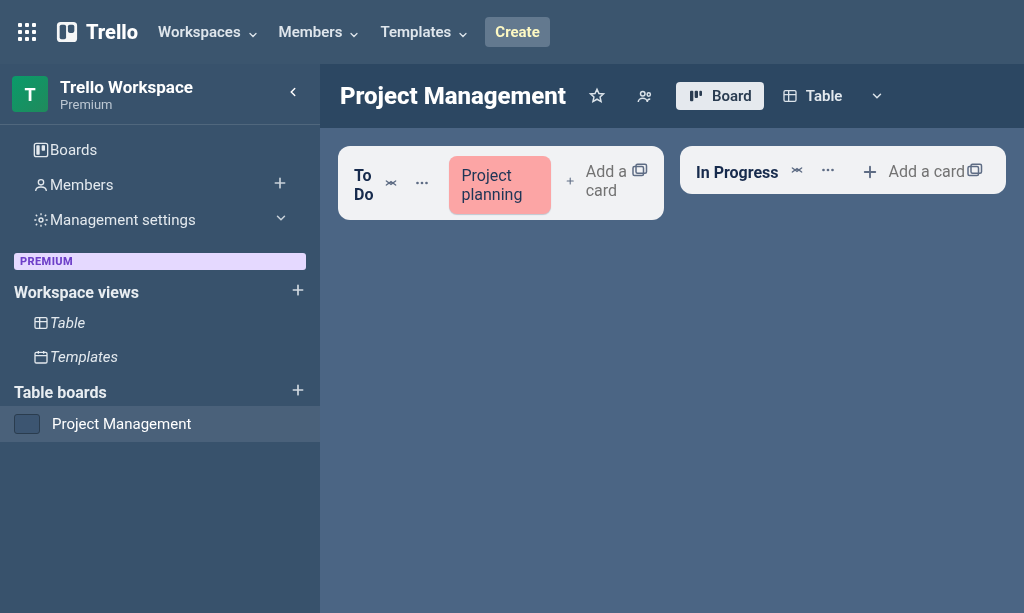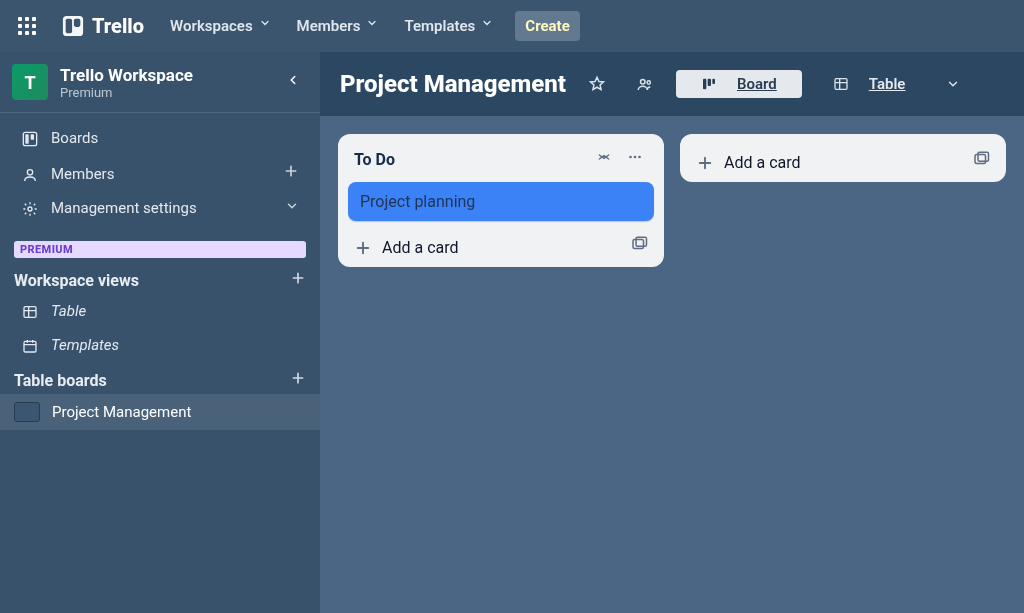--- a/index.html
+++ b/index.html
@@ -1,64 +1,64 @@
 <!DOCTYPE html>
 <html><head>
 <meta charset="utf-8">
 <style>
   * { box-sizing: border-box; }
   html, body { margin:0; padding:0; width:1024px; height:613px; font-family:-apple-system,"Segoe UI",Roboto,Helvetica,Arial,sans-serif; font-size:15px; color:#fff; }
   body { display:flex; flex-direction:column; background:#4b6584; }
   
-  .nav { height:52px; background:#3b556e; display:flex; align-items:center; padding:0 8px; gap:6px; }
-  .nav-item { display:inline-flex; align-items:flex-start; gap:6px; padding:6px 10px; border-radius:4px; font-weight:600; color:#dfe6ec; cursor:pointer; }
+  .nav { height:64px; background:#3b556e; display:flex; align-items:center; padding:0 8px; gap:0; }
+  .nav-item { display:inline-flex; align-items:flex-end; gap:6px; padding:6px 10px; border-radius:4px; font-weight:600; color:#dfe6ec; cursor:pointer; }
   .nav .create { background:#63798f; color:#fef9c3; font-weight:700; margin-left:6px; }
   .logo-box { display:flex; align-items:center; gap:8px; padding:4px 10px; }
   .logo-box svg { opacity:0.95; }
   .apps-grid { display:grid; grid-template-columns:repeat(3,4px); grid-auto-rows:4px; gap:3px; }
   .apps-grid span { background:#fff; width:4px; height:4px; border-radius:1px; }
   .chev { width:12px; height:12px; }
 
   
   .main { flex:1; display:flex; min-height:0; }
   .sidebar { width:325px; background:#38526c; display:flex; flex-direction:column; }
   .ws-header { display:flex; align-items:center; padding:12px 14px 12px 12px; gap:12px; border-bottom:1px solid rgba(255,255,255,0.12); }
   .ws-avatar { width:36px; height:36px; border-radius:4px; background:linear-gradient(135deg,#0a9b6a,#208a5c); display:flex; align-items:center; justify-content:center; font-weight:700; font-size:18px; }
   .ws-name { font-weight:700; font-size:17px; }
   .ws-plan { font-size:13px; color:#bcc7d2; }
   .collapse { margin-left:auto; padding:6px; cursor:pointer; }
   .side-list { padding:8px 0; }
-  .side-item { display:flex; align-items:flex-end; gap:12px; padding:8px 21px; cursor:pointer; color:#e3e9ee; }
+  .side-item { display:flex; align-items:center; padding:8px 32px; cursor:pointer; color:#e3e9ee; }
   .side-item .icon { width:18px; display:flex; justify-content:center; }
   .side-item .tail { margin-left:auto; opacity:0.85; }
   .side-section { padding:8px 14px 4px; display:flex; align-items:center; }
   .side-section .title { font-weight:700; color:#e8edf1; font-size:16px;text-align:center; }
   .side-section .plus { margin-left:auto; cursor:pointer; opacity:0.9; }
   .badge { display:inline-block; font-size:11px; font-weight:800; letter-spacing:0.4px; color:#6e40c9; background:#e5d9ff; padding:2px 6px; border-radius:3px; margin:8px 14px 4px; }
   .board-item { display:flex; align-items:center; gap:12px; padding:8px 14px; background:#4a617a; cursor:pointer; }
   .board-chip { width:26px; height:20px; border-radius:3px; background:#3c5571; border:1px solid #2a3c4e; }
   .italic { font-style:italic; }
 
   
   .board { flex:1; display:flex; flex-direction:column; }
   .board-header { height:64px; padding:0 20px; display:flex; align-items:center; gap:14px; background:#2c4762; }
   .board-title { font-size:24px; font-weight:800; }
   .ico-btn { width:34px; height:34px; display:flex; align-items:center; justify-content:center; border-radius:4px; cursor:pointer; color:#dbe3ea; }
   .view-switch { display:flex; align-items:center; gap:6px; }
-  .view-btn { display:inline-flex; align-items:center; gap:20px; padding:5px 25px; border-radius:4px; cursor:pointer; font-weight:600; color:#e3e9ee;text-decoration:underline; }
+  .view-btn { display:inline-flex; align-items:center; gap:8px; padding:5px 12px; border-radius:4px; cursor:pointer; font-weight:600; color:#e3e9ee; }
   .view-btn.active { background:#e5e9ee; color:#2a3c51; }
   .divider-flex { flex:1; }
 
   .lists { flex:1; display:flex; gap:16px; padding:18px; align-items:flex-start; overflow:auto; }
-  .list { width:326px; background:#f1f2f4; border-radius:12px; padding:10px 10px 6px; color:#172b4d; display:flex; flex-direction:column; gap:8px; }
+  .list { width:326px; background:#f1f2f4; border-radius:12px; padding:10px 10px 6px; color:#172b4d; display:flex; gap:8px; }
   .list-header { display:flex; align-items:center; gap:6px; padding:2px 6px; }
   .list-header .name { font-weight:700; font-size:16px; flex:1; }
   .list-header .hicon { color:#5e6c84; cursor:pointer; padding:2px 4px; }
-  .card { background:#3b82f6; border-radius:8px; padding:10px 12px; box-shadow:0 1px 1px rgba(9,30,66,0.2); color:#1e3556; font-size:16px; cursor:pointer; }
-  .list-footer { display:flex; align-items:flex-end; padding:6px 6px 4px; color:#0f172a; }
+  .card { background:#fca5a5; border-radius:8px; padding:10px 12px; box-shadow:0 1px 1px rgba(9,30,66,0.2); color:#1e3556; font-size:16px; cursor:pointer; }
+  .list-footer { display:flex; align-items:flex-start; padding:6px 6px 4px; color:#737373; }
   .add-card { display:flex; align-items:center; gap:10px; cursor:pointer; font-size:16px; flex:1; }
   .template-icon { cursor:pointer; color:#5e6c84; }
 </style>
 </head>
 <body>
 
 <div class="nav">
   <div class="nav-item">
     <div class="apps-grid">
       <span></span>
@@ -255,20 +255,31 @@
             <span>Add a card</span>
           </div>
           <span class="template-icon"><svg width="18" height="18" viewBox="0 0 24 24">
                 <rect x="4" y="6" width="14" height="12" rx="2" fill="none" stroke="#5e6c84" stroke-width="2"></rect>
                 <rect x="8" y="3" width="14" height="12" rx="2" fill="none" stroke="#5e6c84" stroke-width="2"></rect>
               </svg></span>
         </div>
       </div>
 
       <div class="list">
+        <div class="list-header">
+          <span class="name">In Progress</span>
+          <span class="hicon"><svg width="16" height="16" viewBox="0 0 24 24">
+                <path d="M9 5l5 7-5 7M15 5l-5 7 5 7" fill="none" stroke="#5e6c84" stroke-width="2" stroke-linecap="round" transform="rotate(90 12 12)"></path>
+              </svg></span>
+          <span class="hicon"><svg width="18" height="18" viewBox="0 0 24 24">
+                <circle cx="6" cy="12" r="1.8" fill="#5e6c84"></circle>
+                <circle cx="12" cy="12" r="1.8" fill="#5e6c84"></circle>
+                <circle cx="18" cy="12" r="1.8" fill="#5e6c84"></circle>
+              </svg></span>
+        </div>
         <div class="list-footer">
           <div class="add-card">
             <svg width="18" height="18" viewBox="0 0 24 24">
                 <path d="M12 5v14M5 12h14" stroke="#5e6c84" stroke-width="2.5" stroke-linecap="round"></path>
               </svg>
             <span>Add a card</span>
           </div>
           <span class="template-icon"><svg width="18" height="18" viewBox="0 0 24 24">
                 <rect x="4" y="6" width="14" height="12" rx="2" fill="none" stroke="#5e6c84" stroke-width="2"></rect>
                 <rect x="8" y="3" width="14" height="12" rx="2" fill="none" stroke="#5e6c84" stroke-width="2"></rect>

